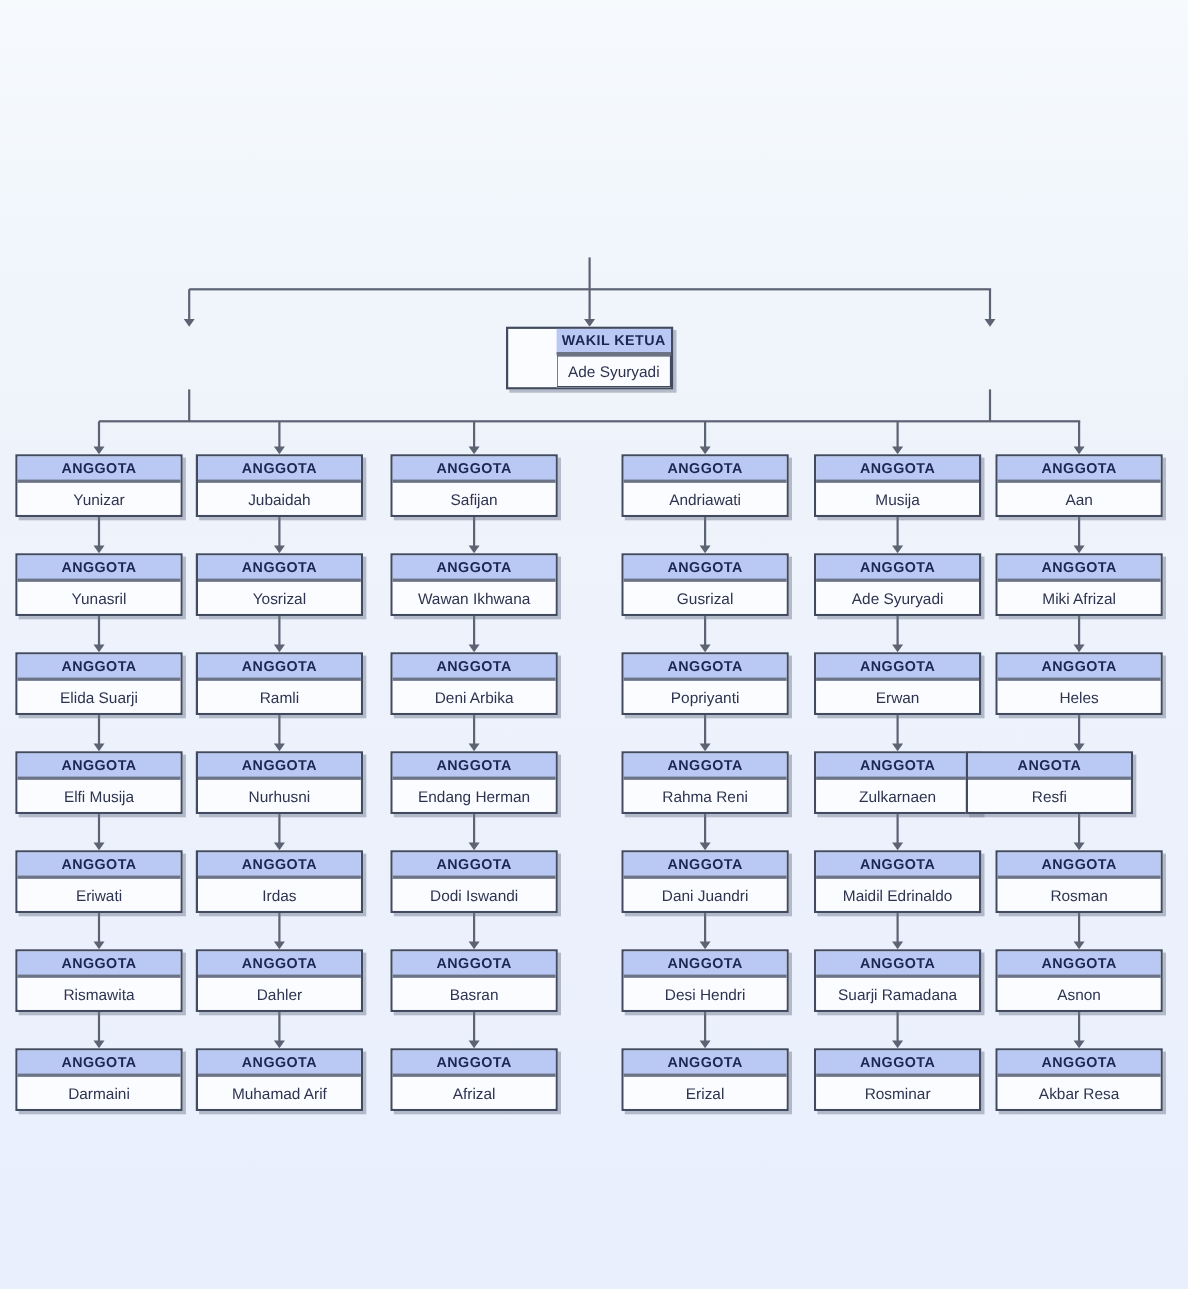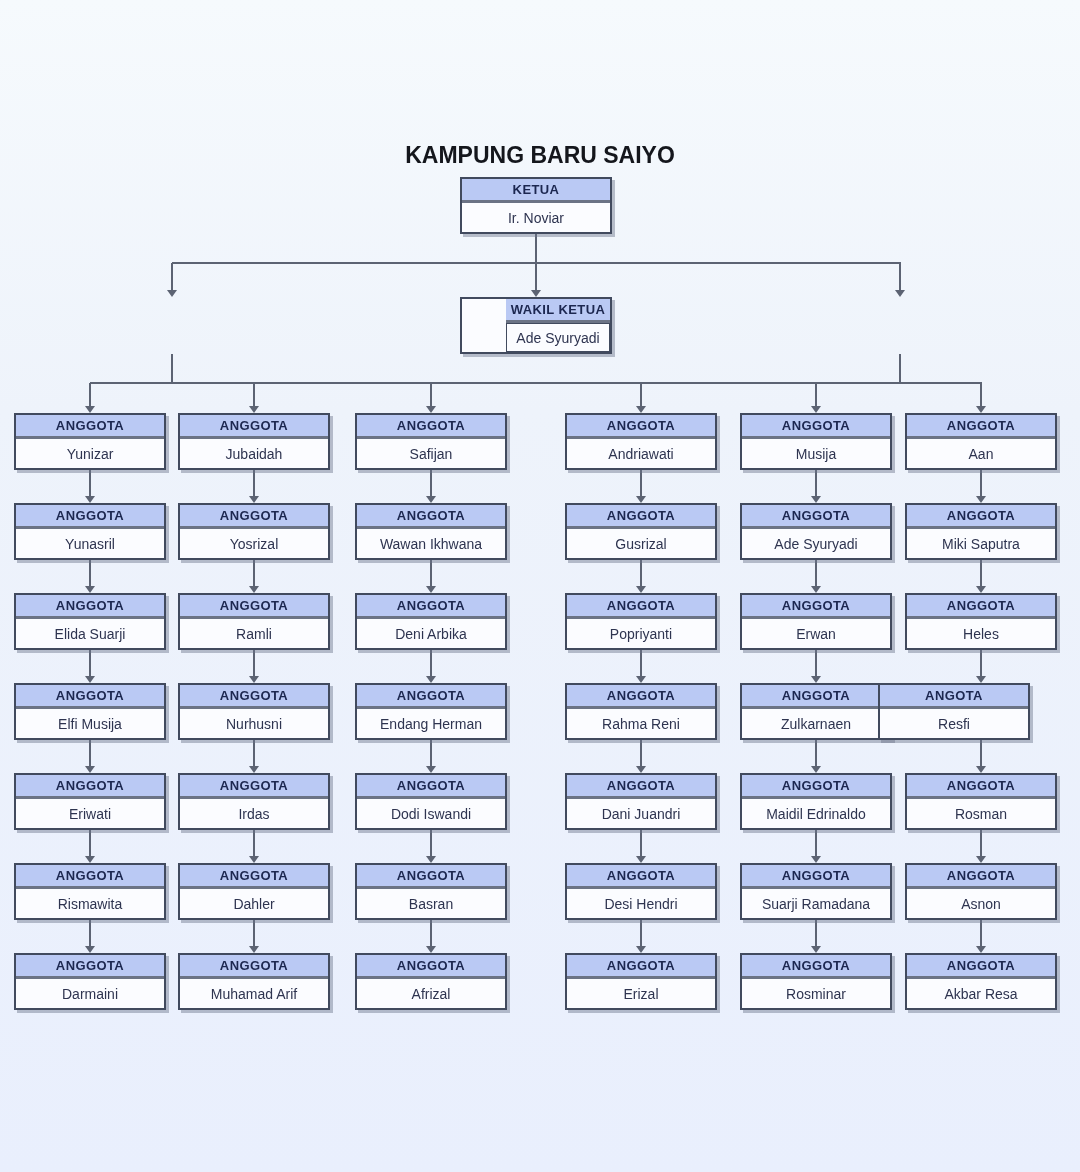--- a/index.html
+++ b/index.html
@@ -155,26 +155,21 @@
       <div class="vline" style="left: 980px; top: 650px; height: 27px;"></div>
       <div class="arrow" style="left: 976px; top: 676px;"></div>
       <div class="vline" style="left: 980px; top: 740px; height: 27px;"></div>
       <div class="arrow" style="left: 976px; top: 766px;"></div>
       <div class="vline" style="left: 980px; top: 830px; height: 27px;"></div>
       <div class="arrow" style="left: 976px; top: 856px;"></div>
       <div class="vline" style="left: 980px; top: 920px; height: 27px;"></div>
       <div class="arrow" style="left: 976px; top: 946px;"></div>
     </div>
 
-  <div class="subtitle">KAMPUNG BARU SAIYO</div>
-
-  <div class="node pos-ketua">
-    <div class="node-header">KETUA</div>
-    <div class="node-body">Ir. Noviar</div>
-  </div>
+
 
 
   <div class="node pos-wakil emph">
     <div class="node-header">WAKIL  KETUA</div>
     <div class="node-body">Ade Syuryadi</div>
   </div>
 
 
   <div id="columns">
       <div class="node" style="left: 14px; top: 413px;">
@@ -316,21 +311,21 @@
       <div class="node" style="left: 740px; top: 953px;">
         <div class="node-header">ANGGOTA</div>
         <div class="node-body">Rosminar</div>
       </div>
       <div class="node" style="left: 905px; top: 413px;">
         <div class="node-header">ANGGOTA</div>
         <div class="node-body">Aan</div>
       </div>
       <div class="node" style="left: 905px; top: 503px;">
         <div class="node-header">ANGGOTA</div>
-        <div class="node-body">Miki Saputra</div>
+        <div class="node-body">Miki Afrizal</div>
       </div>
       <div class="node" style="left: 905px; top: 593px;">
         <div class="node-header">ANGGOTA</div>
         <div class="node-body">Heles</div>
       </div>
       <div class="node" style="left: 878px; top: 683px; text-align: center;">
         <div class="node-header">ANGOTA</div>
         <div class="node-body">Resfi</div>
       </div>
       <div class="node" style="left: 905px; top: 773px;">

